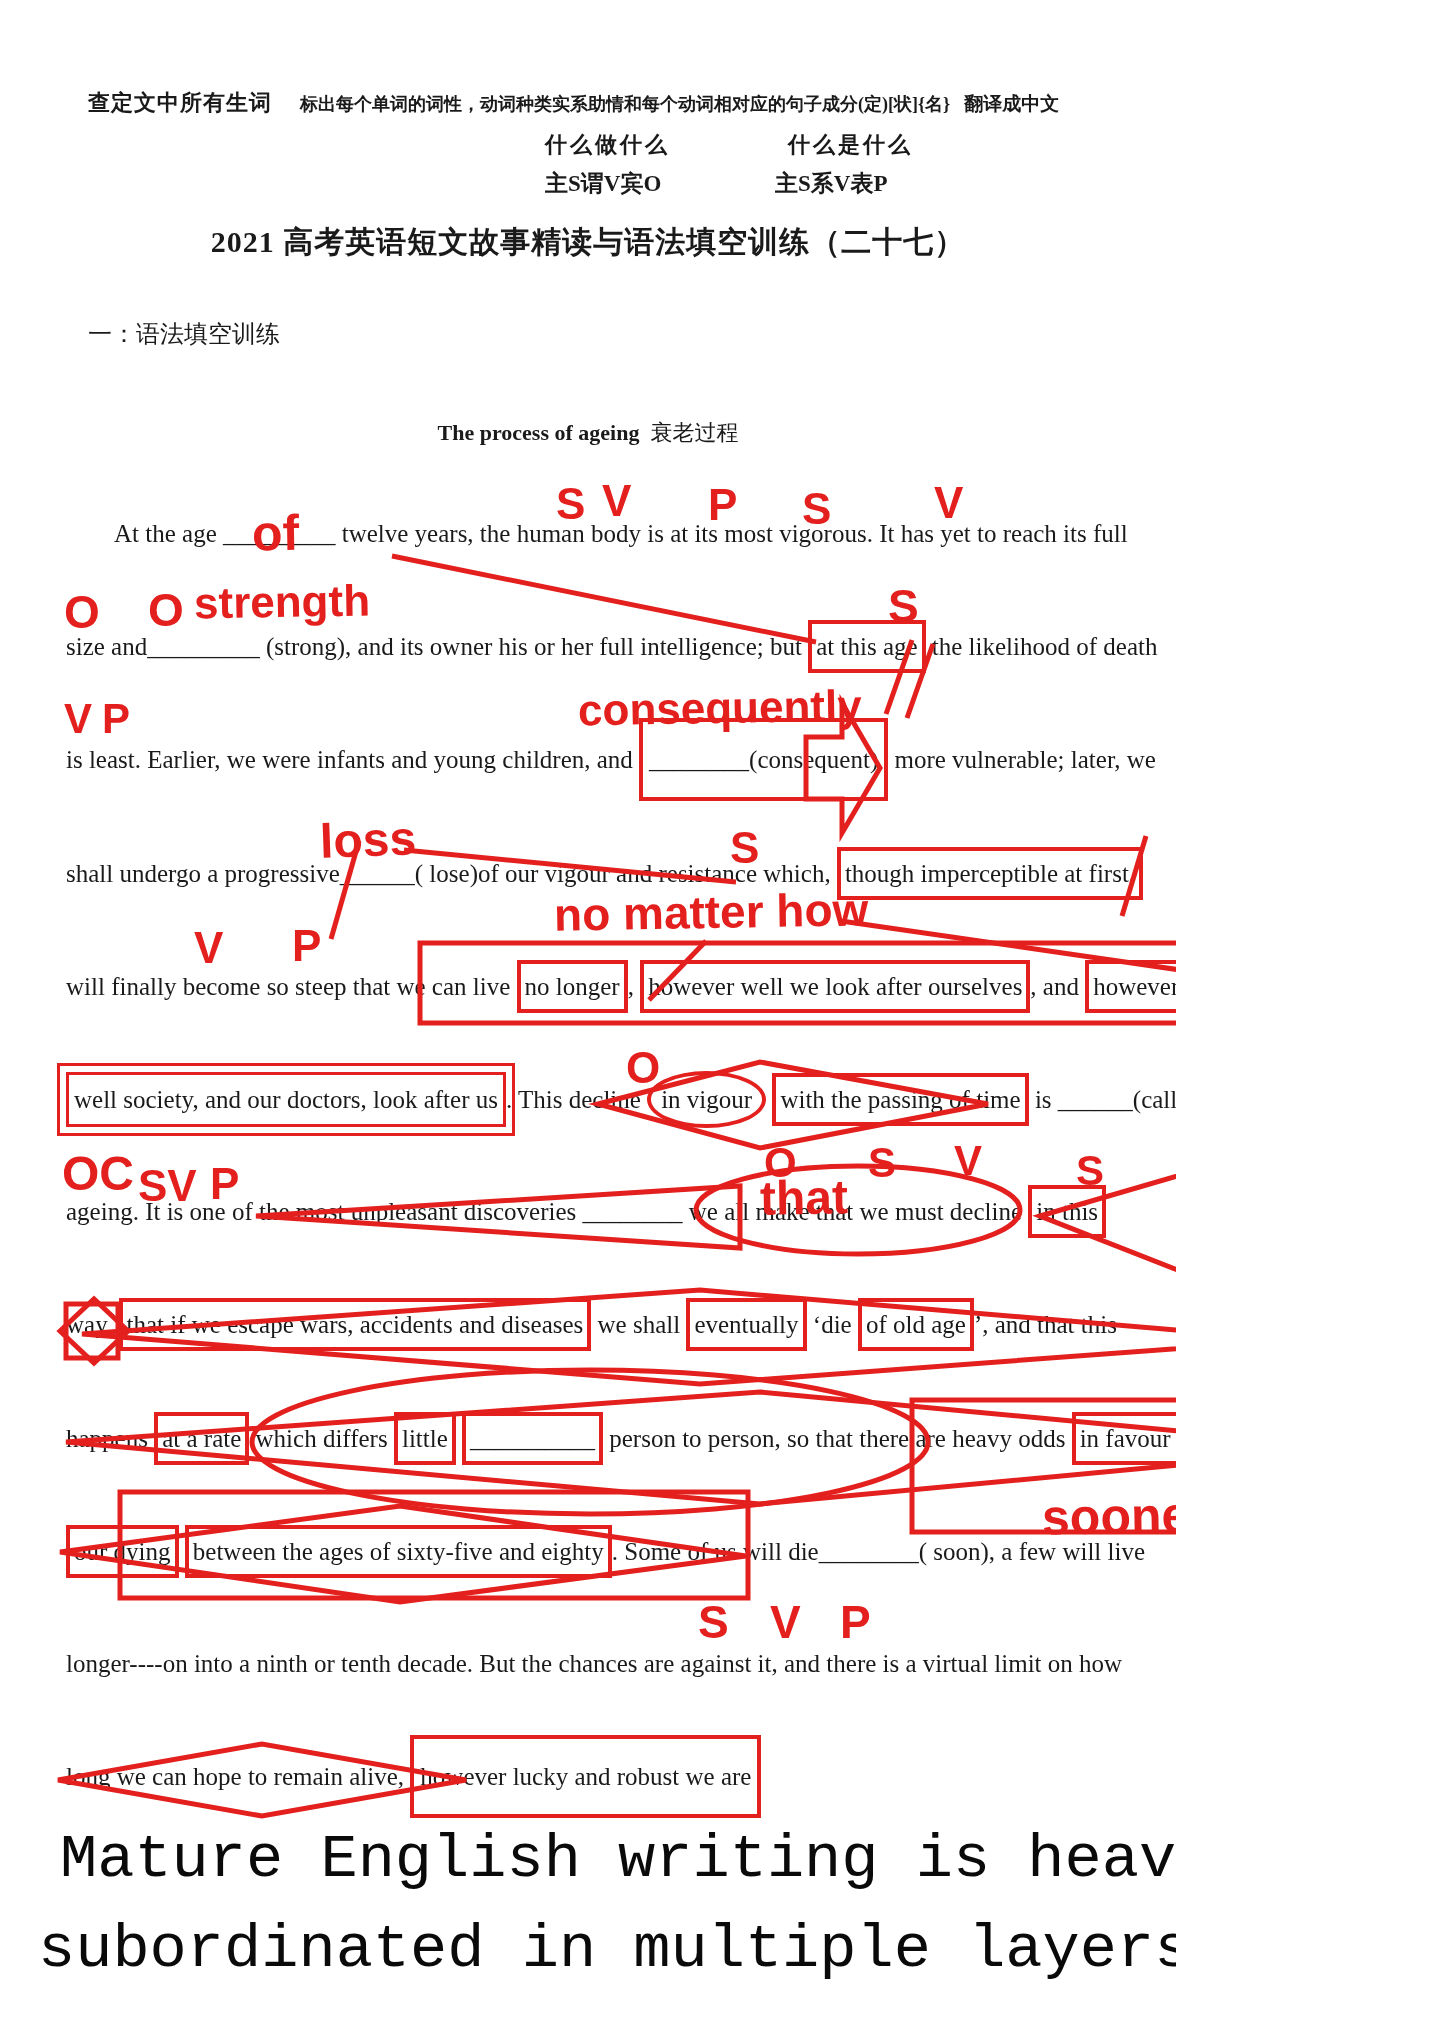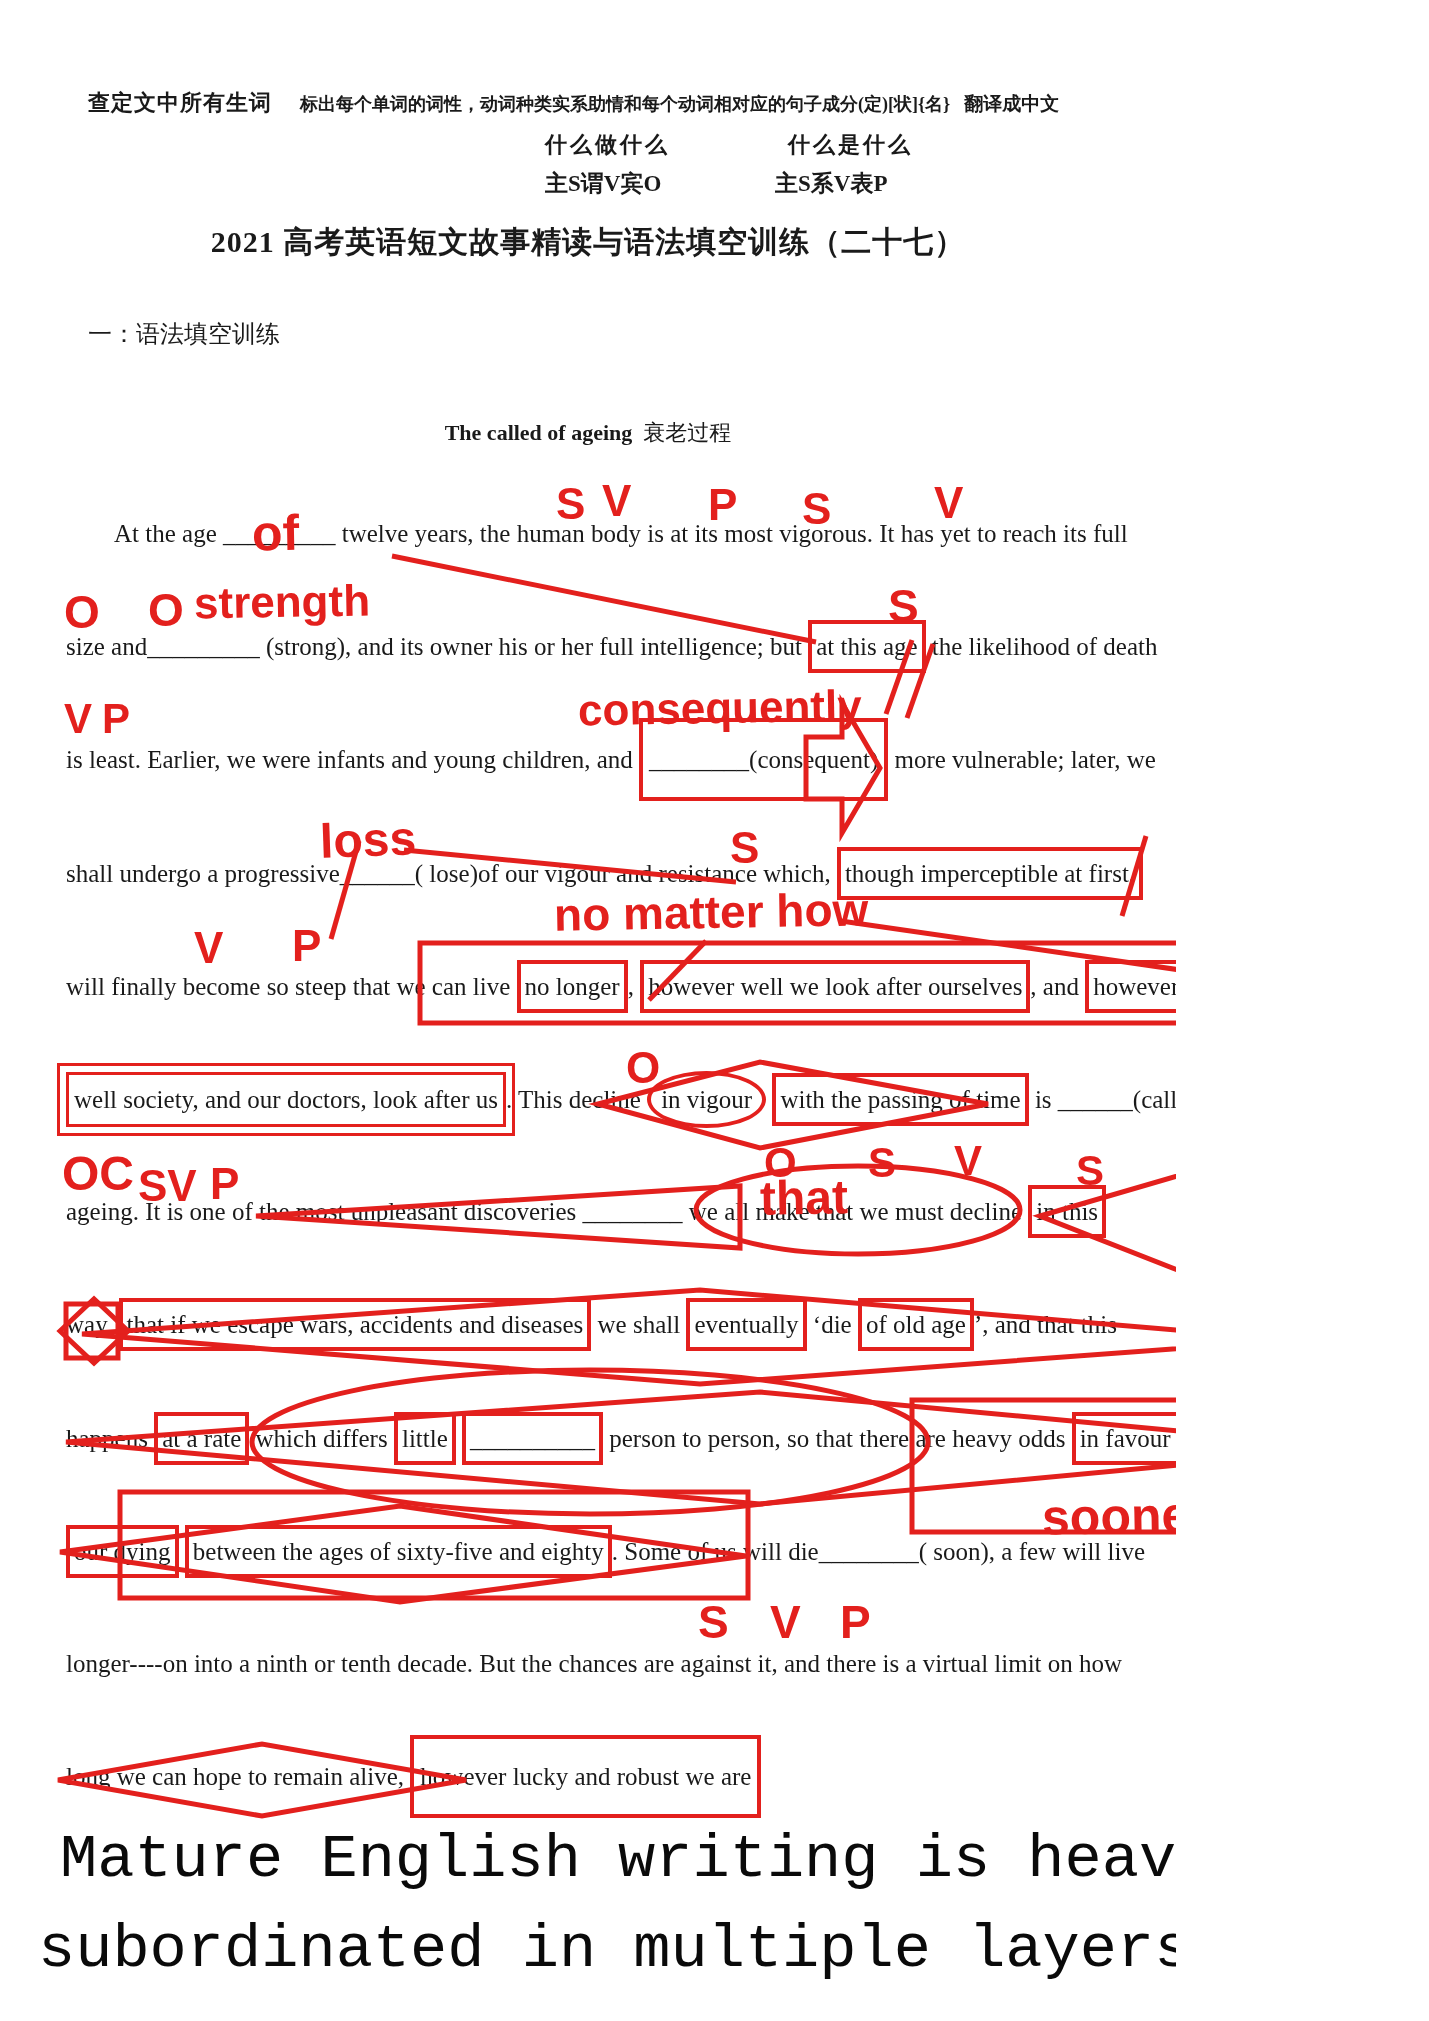--- a/index.html
+++ b/index.html
@@ -54,21 +54,21 @@
     <span class="r">什么是什么</span>
   </div>
   <div class="hdr3">
     <span class="l">主S谓V宾O</span>
     <span class="r">主S系V表P</span>
   </div>
 
   <div class="title">2021 高考英语短文故事精读与语法填空训练（二十七）</div>
   <div class="section">一：语法填空训练</div>
   <div class="subtitle">
-    <span class="en">The called of ageing</span>
+    <span class="en">The process of ageing</span>
     <span>&nbsp;</span><span>衰老过程</span>
   </div>
 
   <div class="pline indent" style="top:518px"><span>At the age </span><span class="m-blank">_________</span><span> twelve years, the human body is at its most vigorous. It has yet to reach its full</span></div>
   <div class="pline" style="top:631px"><span>size and</span><span class="m-blank">_________</span><span> (strong), and its owner his or her full intelligence; but </span><span class="m-box">at this age</span><span> the likelihood of death</span></div>
   <div class="pline" style="top:744px"><span>is least. Earlier, we were infants and young children, and  </span><span class="m-bigbox">________(consequent)</span><span> more vulnerable; later, we</span></div>
   <div class="pline" style="top:858px"><span>shall undergo a progressive</span><span class="m-blank">______</span><span>( lose)of our vigour and resistance which, </span><span class="m-box">though imperceptible at first,</span></div>
   <div class="pline" style="top:971px"><span>will finally become so steep that we can live </span><span class="m-box">no longer</span><span>, </span><span class="m-box">however well we look after ourselves</span><span>, and </span><span class="m-box">however</span></div>
   <div class="pline" style="top:1084px"><span class="m-box2">well society, and our doctors, look after us</span><span>. This decline </span><span class="m-ellipse">in vigour</span><span> </span><span class="m-box">with the passing of time</span><span> is </span><span class="m-blank">______</span><span>(call)</span></div>
   <div class="pline" style="top:1196px"><span>ageing. It is one of the most unpleasant discoveries </span><span class="m-blank">________</span><span> we all make that we must decline </span><span class="m-box">in this</span></div>

